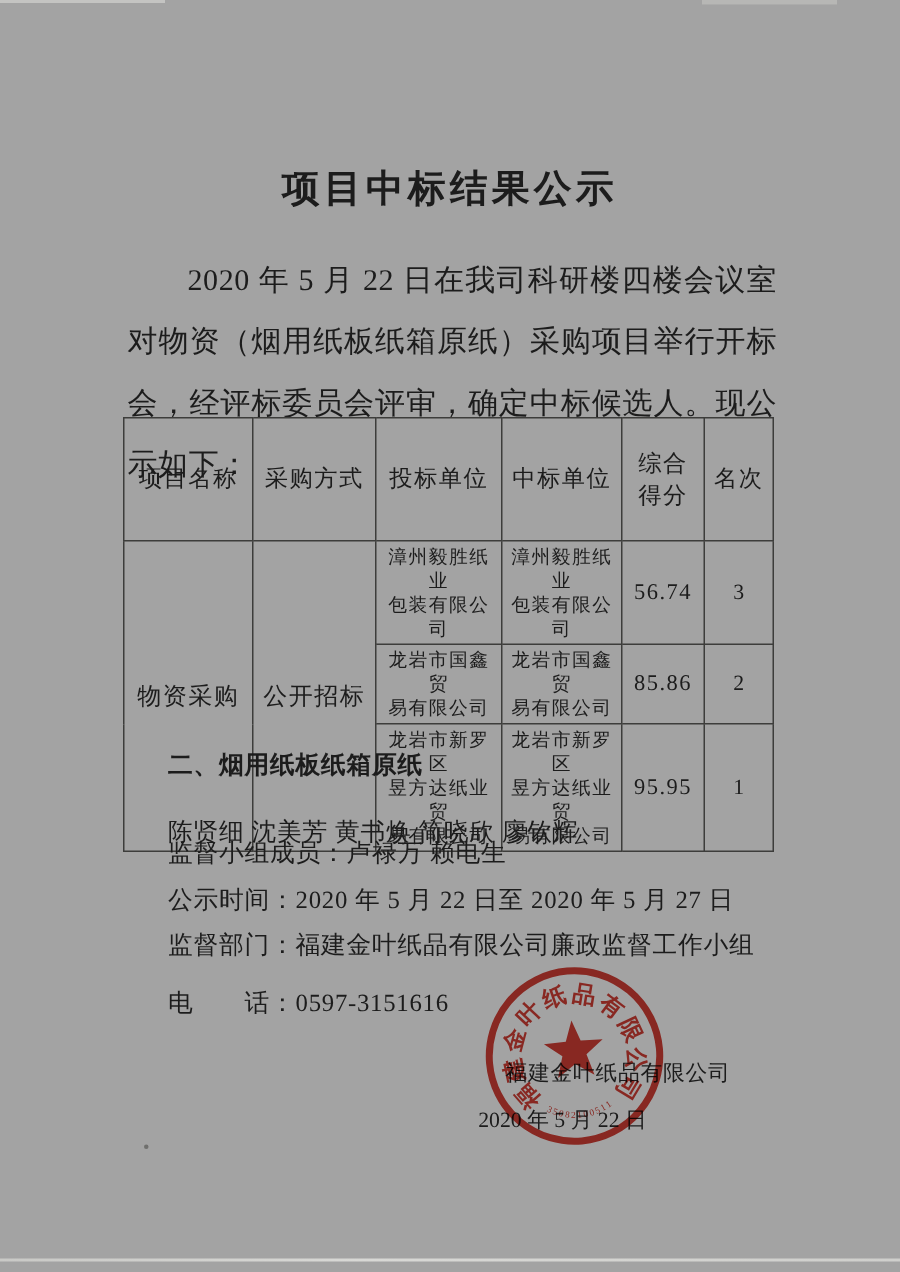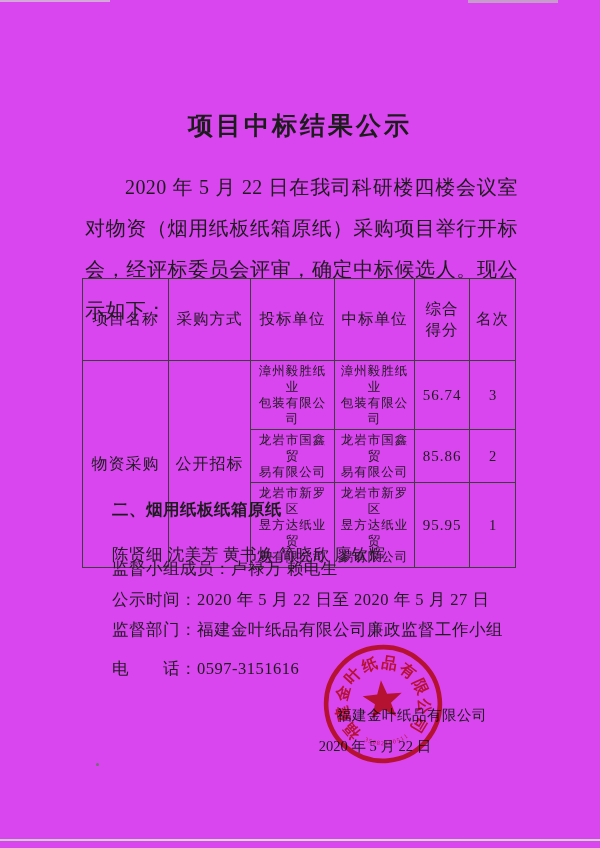--- a/index.html
+++ b/index.html
@@ -4,21 +4,21 @@
 <style>
   html,body{margin:0;padding:0;}
   body{
     width:600px;height:848px;
     background:#e9e9e7;
     font-family:"Liberation Serif","DejaVu Serif",serif;
     position:relative;overflow:hidden;
   }
   .page{
     position:absolute;left:0;top:0;width:600px;height:848px;
-    background:#d946ef;color:#1c1c1c;
+    background:#a3a3a3;color:#1c1c1c;
   }
   
   .scan-edge-bottom{
     position:absolute;left:0;top:839px;width:600px;height:2px;
     background:linear-gradient(90deg,#c9c9c6 0%,#d8d8d5 40%,#cfcfcc 100%);
   }
   .scan-smudge-tl{position:absolute;left:0;top:0;width:110px;height:2px;background:#d2d2cf;opacity:.7;}
   .scan-smudge-tr{position:absolute;left:468px;top:0;width:90px;height:3px;background:#bfbfbc;opacity:.7;}
   .scan-dot{position:absolute;left:96px;top:763px;width:3px;height:3px;background:#6f6f6d;border-radius:50%;}
 

